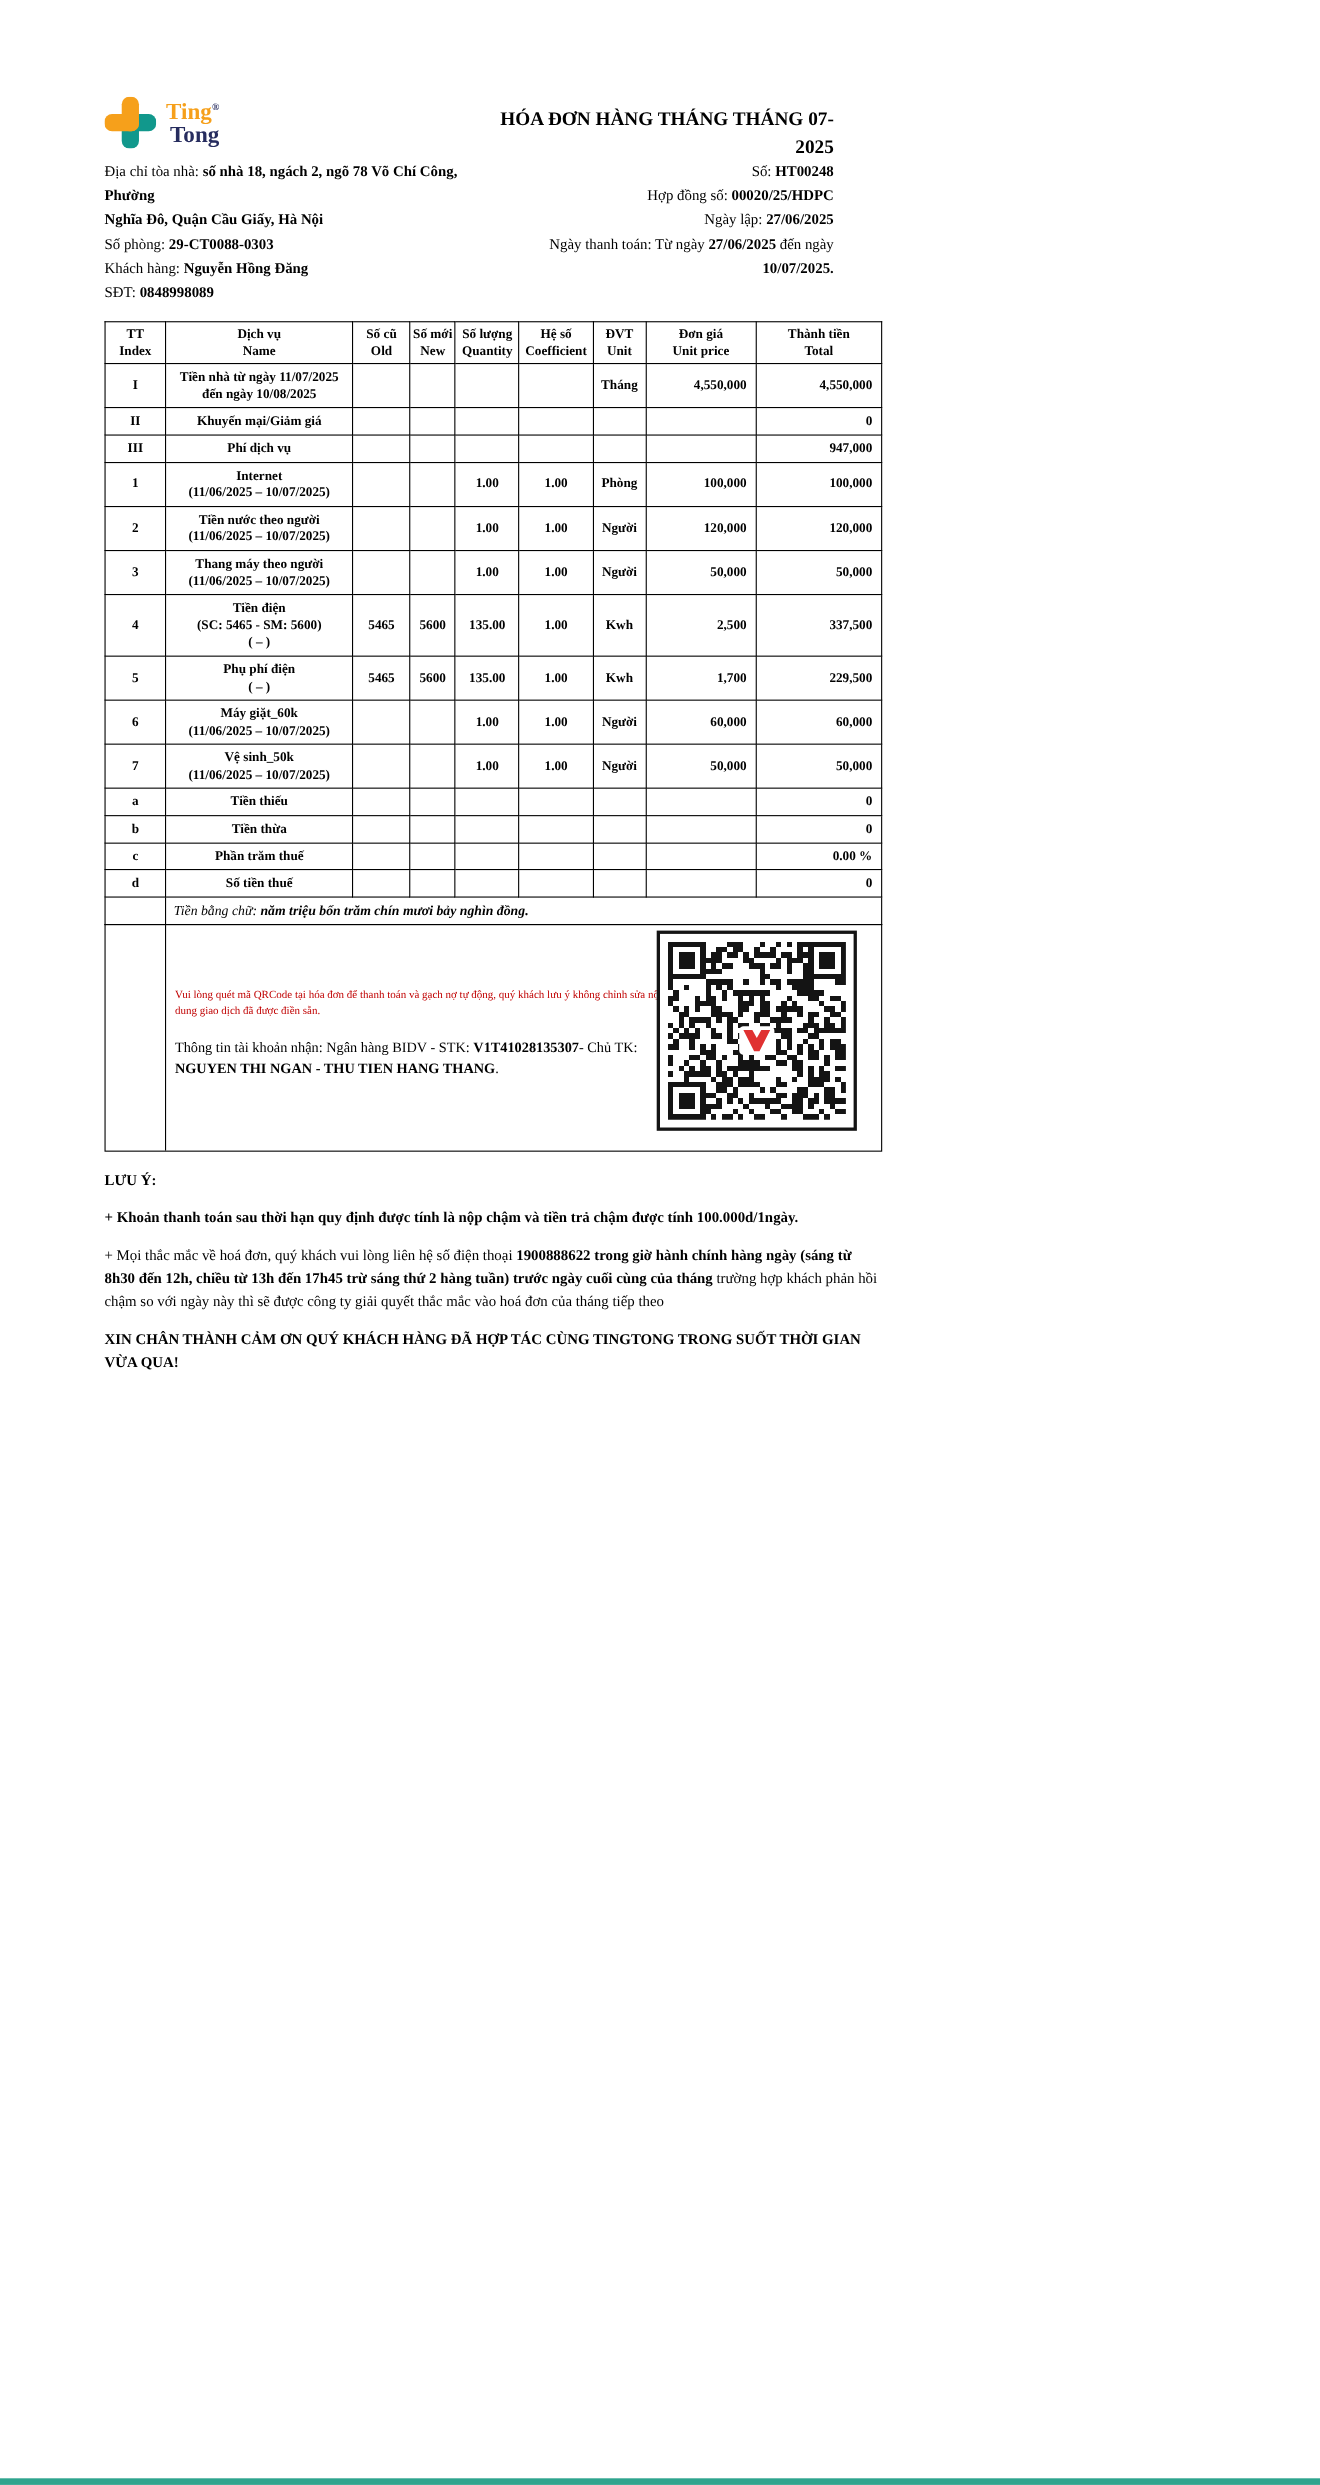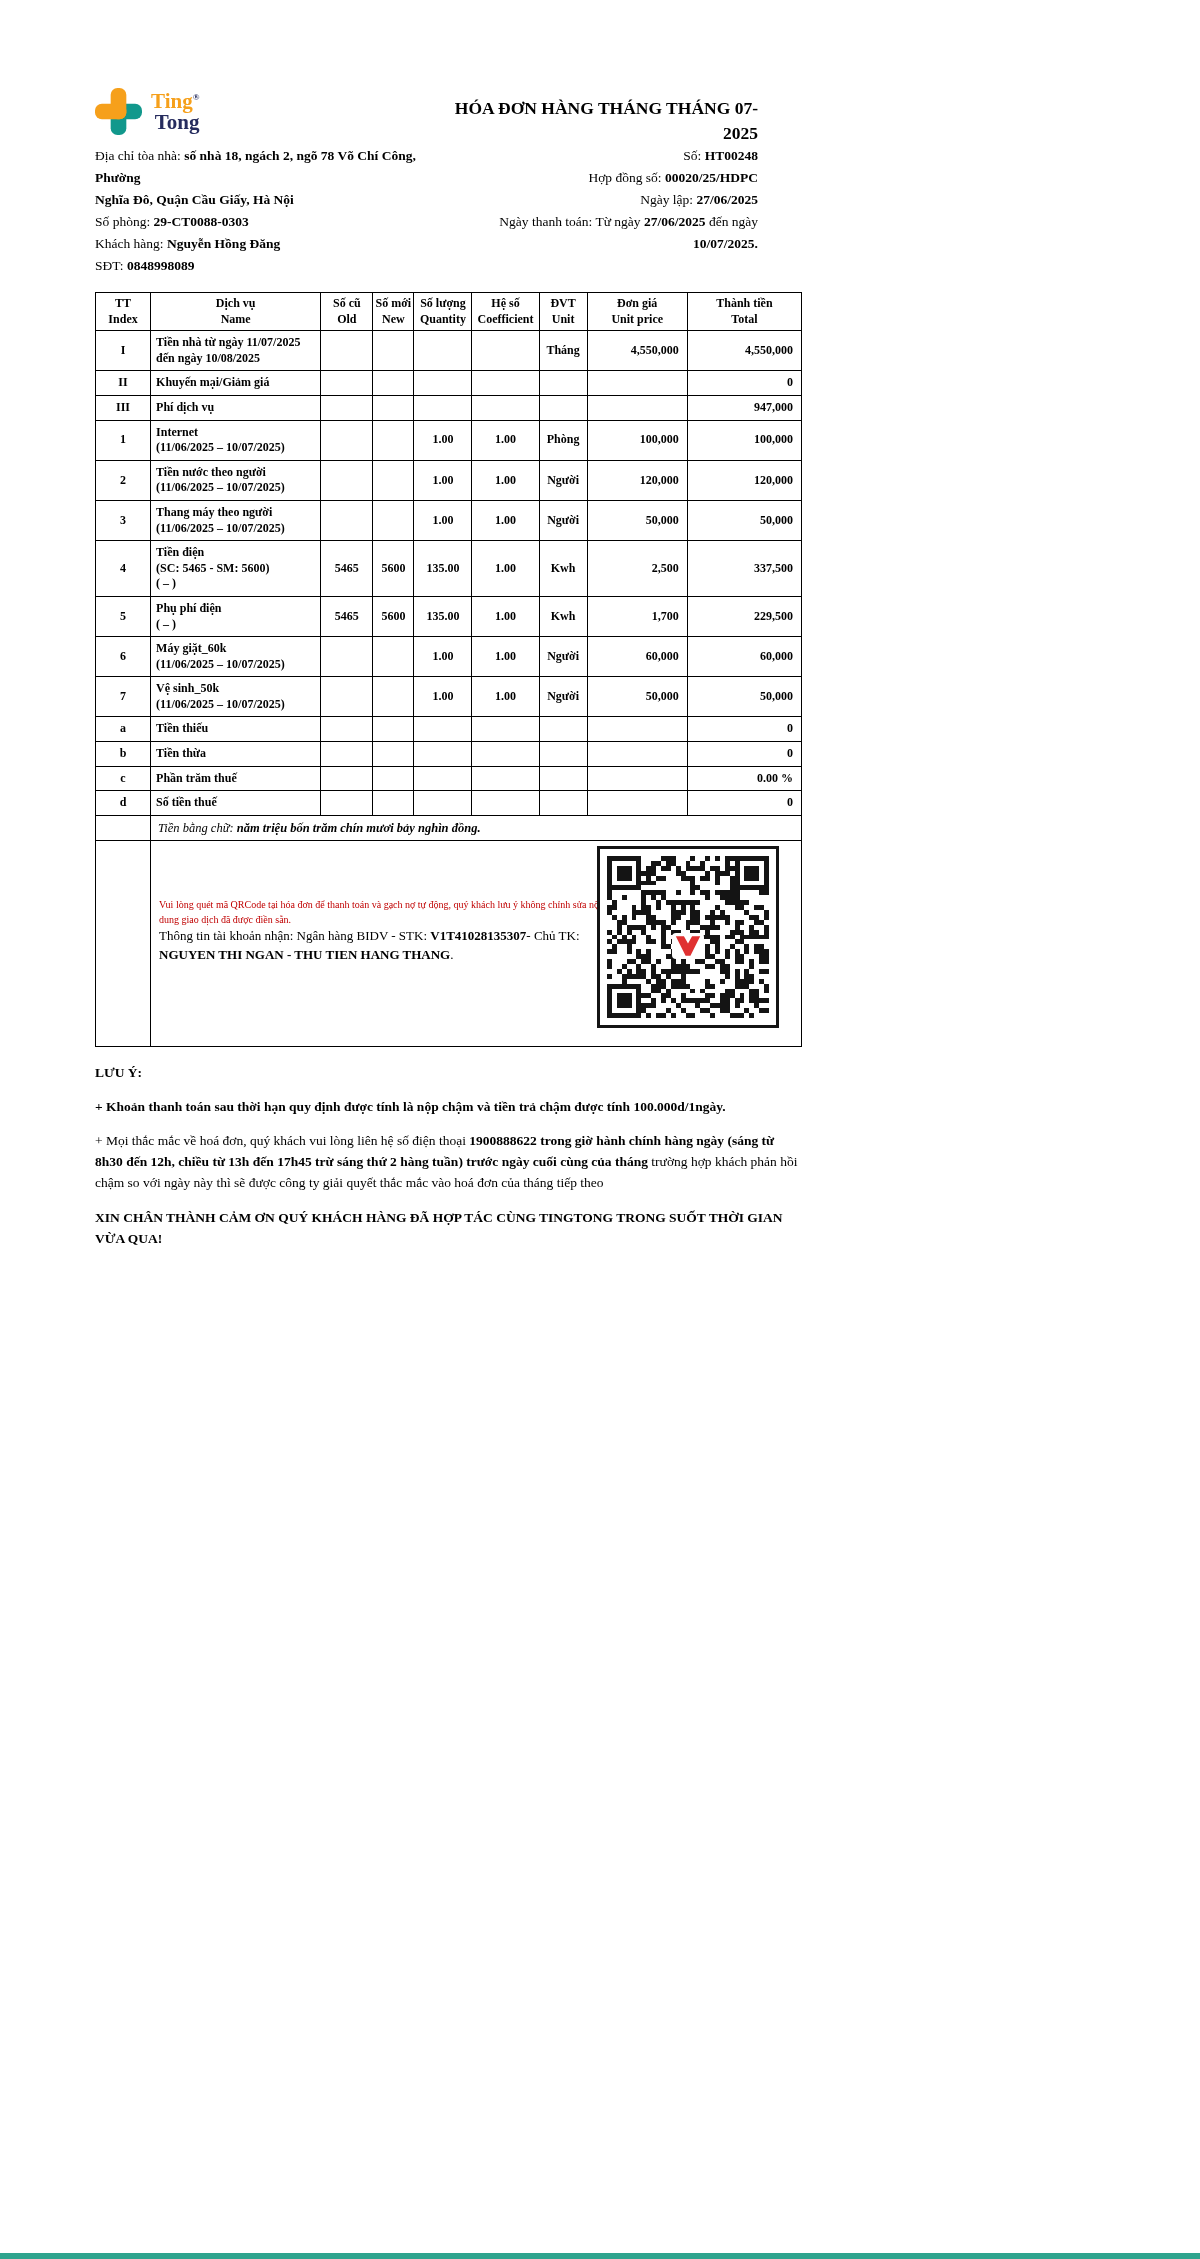--- a/index.html
+++ b/index.html
@@ -24,32 +24,32 @@
   .info-right { text-align:right; padding-right:44px; }
   .b { font-weight:bold; }
 
   
   table { border-collapse:collapse; table-layout:fixed; width:707px; margin-top:15px;
           font-size:12px; font-weight:bold; }
   th,td { border:1px solid #000; vertical-align:middle; padding:4px 5px; }
   th { text-align:center; font-size:12px; line-height:1.3; padding:3px 1px; }
   td { line-height:1.3; }
   .c-idx { text-align:center; }
-  .c-name { text-align:left; white-space:pre-line;margin-left:43px; }
+  .c-name { text-align:center; white-space:pre-line;margin-left:43px; }
   .c-old,.c-new,.c-qty,.c-coef,.c-unit { text-align:center; }
   .c-price,.c-total { text-align:right; padding-right:8px; }
   .words-cell { font-style:italic; font-weight:normal; font-size:12.5px; padding-left:7px; }
   .words-cell .wv { font-weight:bold; }
 
   
   .qr-box { width:707px; border:1px solid #000; margin-top:-1px; display:flex; min-height:207px; }
   .qr-spacer { width:55px; border-right:1px solid #000; flex:0 0 55px; }
   .qr-content { position:relative; flex:1; padding:57px 12px 14px 8px; }
   .qr-notice { color:#C00000; width:445px; font-size:10px; line-height:1.45; }
-  .qr-account { width:450px; font-size:13px; line-height:1.45; }
+  .qr-account { width:450px; font-size:13px; line-height:1.45; margin-top:16px; }
   .qr-wrap { position:absolute; top:5px; right:22px; width:182px; height:182px;
              border:3px solid #141414; background:#fff; padding:7px; }
   .qr-grid { width:100%; height:100%; }
   .qr-logo { position:absolute; left:50%; top:55%; transform:translate(-50%,-50%);
              background:#fff; border-radius:4px; padding:2px 3px; line-height:0; }
 
   
   .notes { margin-top:16px; font-size:13.5px; line-height:1.55; }
   .notes-heading { font-weight:bold; }
   .notes-p1 { font-weight:bold; margin-top:13px; }

